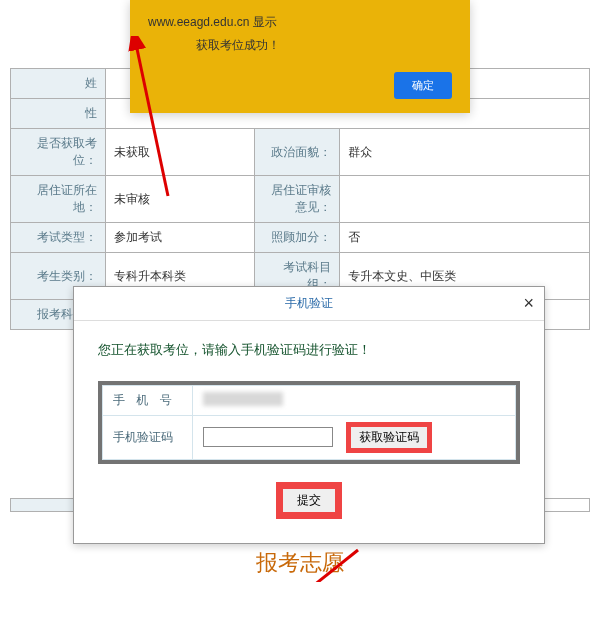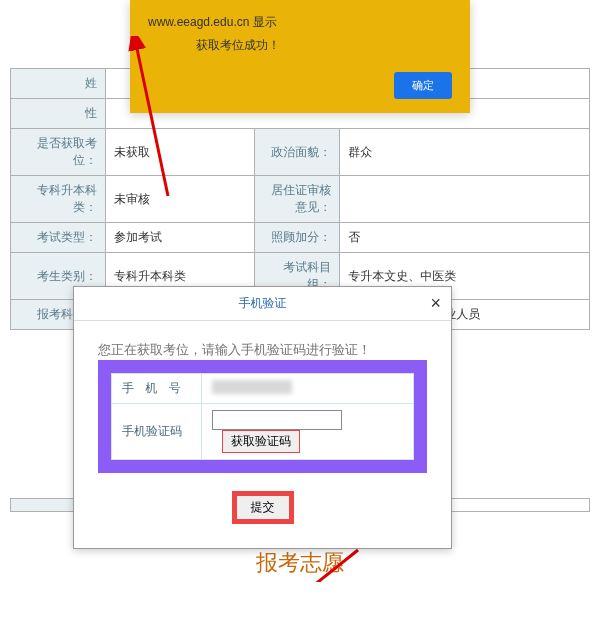--- a/index.html
+++ b/index.html
@@ -19,35 +19,35 @@
     
     .form-area { padding: 0 10px 10px 10px; }
     .form-table { width: 100%; border-collapse: collapse; margin-top: 68px; }
     .form-table td { border: 1px solid #b0b0b0; padding: 6px 8px; font-size: 12px; }
     .lbl { background: #e8f0f4; color: #5a7a8a; text-align: right; width: 95px; }
     .lbl2 { background: #e8f0f4; color: #5a7a8a; text-align: right; width: 85px; }
     .val { color: #333; text-align: left; }
     .top-row td { height: 22px; }
     
     
-    .phone-modal { position: absolute; top: 286px; left: 73px; width: 379px; background: #fff; border: 1px solid #999; z-index: 60; box-shadow: 0 2px 8px rgba(0,0,0,0.2); }
+    .phone-modal { position: absolute; top: 286px; left: 73px; width: 472px; background: #fff; border: 1px solid #999; z-index: 60; box-shadow: 0 2px 8px rgba(0,0,0,0.2); }
     .phone-header { background: #fff; padding: 8px 12px; text-align: center; position: relative; border-bottom: 1px solid #ddd; }
     .phone-title { color: #2a6aa8; font-size: 12px; }
     .phone-close { position: absolute; right: 10px; top: 6px; font-size: 18px; color: #333; cursor: pointer; font-family: Arial; }
     .phone-body { padding: 20px 24px 24px 24px; }
-    .phone-warn { color: #737373; font-size: 13px; text-align: left; margin-bottom: 1px; }
-    .phone-inner { background: #8b5cf6; padding: 13px; }
+    .phone-warn { color: #14532d; font-size: 13px; text-align: left; margin-bottom: 22px; }
+    .phone-inner { background: #737373; padding: 4px; }
     .phone-inner table { width: 100%; border-collapse: collapse; }
     .phone-inner td { background: #fff; padding: 6px 10px; font-size: 12px; border: 1px solid #d4e4ec; }
     .phone-inner .plbl { color: #4a6a7a; width: 90px; letter-spacing: 4px; }
     .phone-inner input[type=text] { border: 1px solid #888; padding: 2px 4px; font-size: 12px; width: 130px; }
-    .phone-inner .get-code { border: 1px solid #ef4444; background: #efefef; padding: 2px 8px; font-size: 12px; cursor: pointer; margin-left: 10px; }
+    .phone-inner .get-code { border: 5px solid #ef4444; background: #efefef; padding: 2px 8px; font-size: 12px; cursor: pointer; margin-left: 10px; }
     .blurred { background: #d8d8d8; display: inline-block; width: 80px; height: 14px; filter: blur(2px); }
     .phone-submit-row { text-align: center; margin-top: 18px; }
-    .phone-submit { border: 5px solid #ef4444; background: #efefef; padding: 3px 14px; font-size: 12px; cursor: pointer; }
+    .phone-submit { border: 7px solid #ef4444; background: #efefef; padding: 3px 14px; font-size: 12px; cursor: pointer; }
     
     
     .hidden-row { width: 100%; border-collapse: collapse; margin-top: 168px; }
     .hidden-row td { border: 1px solid #b0b0b0; padding: 6px 8px; font-size: 12px; }
     
     
     .vol-title { text-align: center; color: #c8690a; font-size: 22px; font-family: SimSun; margin: 26px 0 4px 0; font-weight: normal; }
   </style>
 </head>
 <body>
@@ -80,21 +80,21 @@
           <td class="lbl">性</td>
           <td class="val" colspan="3"></td>
         </tr>
     <tr>
       <td class="lbl">是否获取考位：</td>
       <td class="val">未获取</td>
       <td class="lbl2">政治面貌：</td>
       <td class="val">群众</td>
     </tr>
     <tr>
-      <td class="lbl">专科升本科类：</td>
+      <td class="lbl">居住证所在地：</td>
       <td class="val">未审核</td>
       <td class="lbl2">居住证审核意见：</td>
       <td class="val"></td>
     </tr>
     <tr>
       <td class="lbl">考试类型：</td>
       <td class="val">参加考试</td>
       <td class="lbl2">照顾加分：</td>
       <td class="val">否</td>
     </tr>

